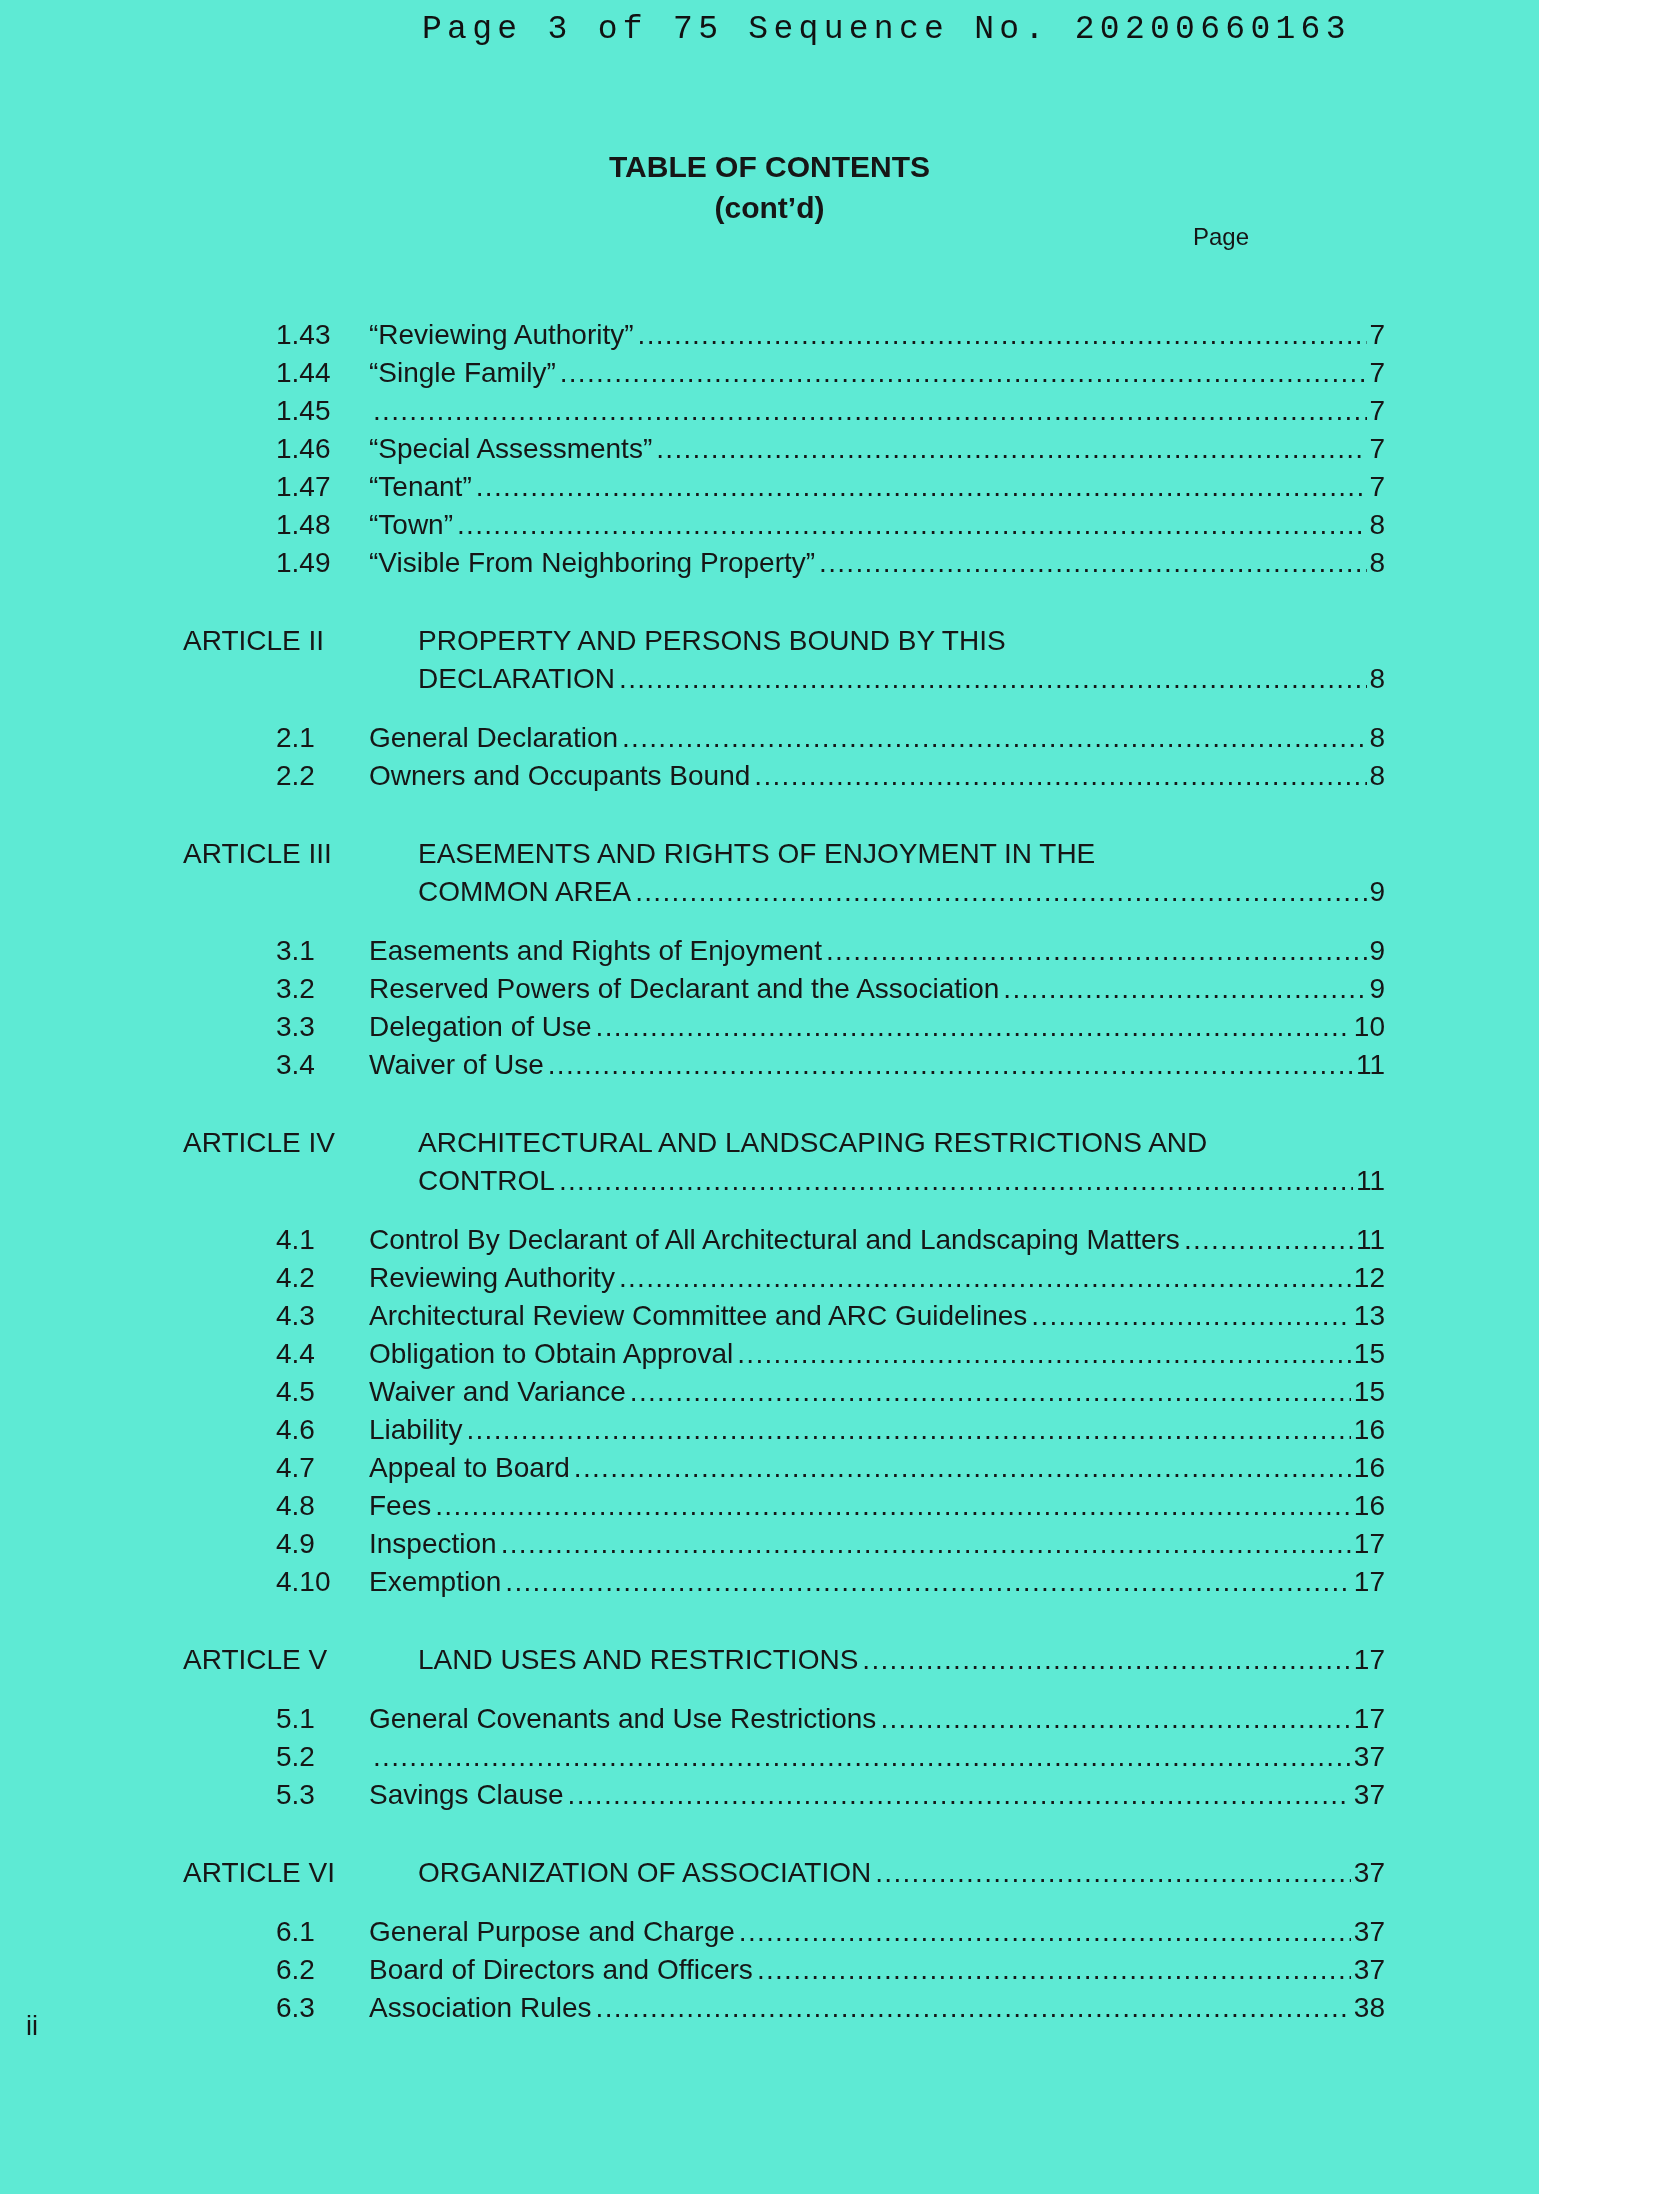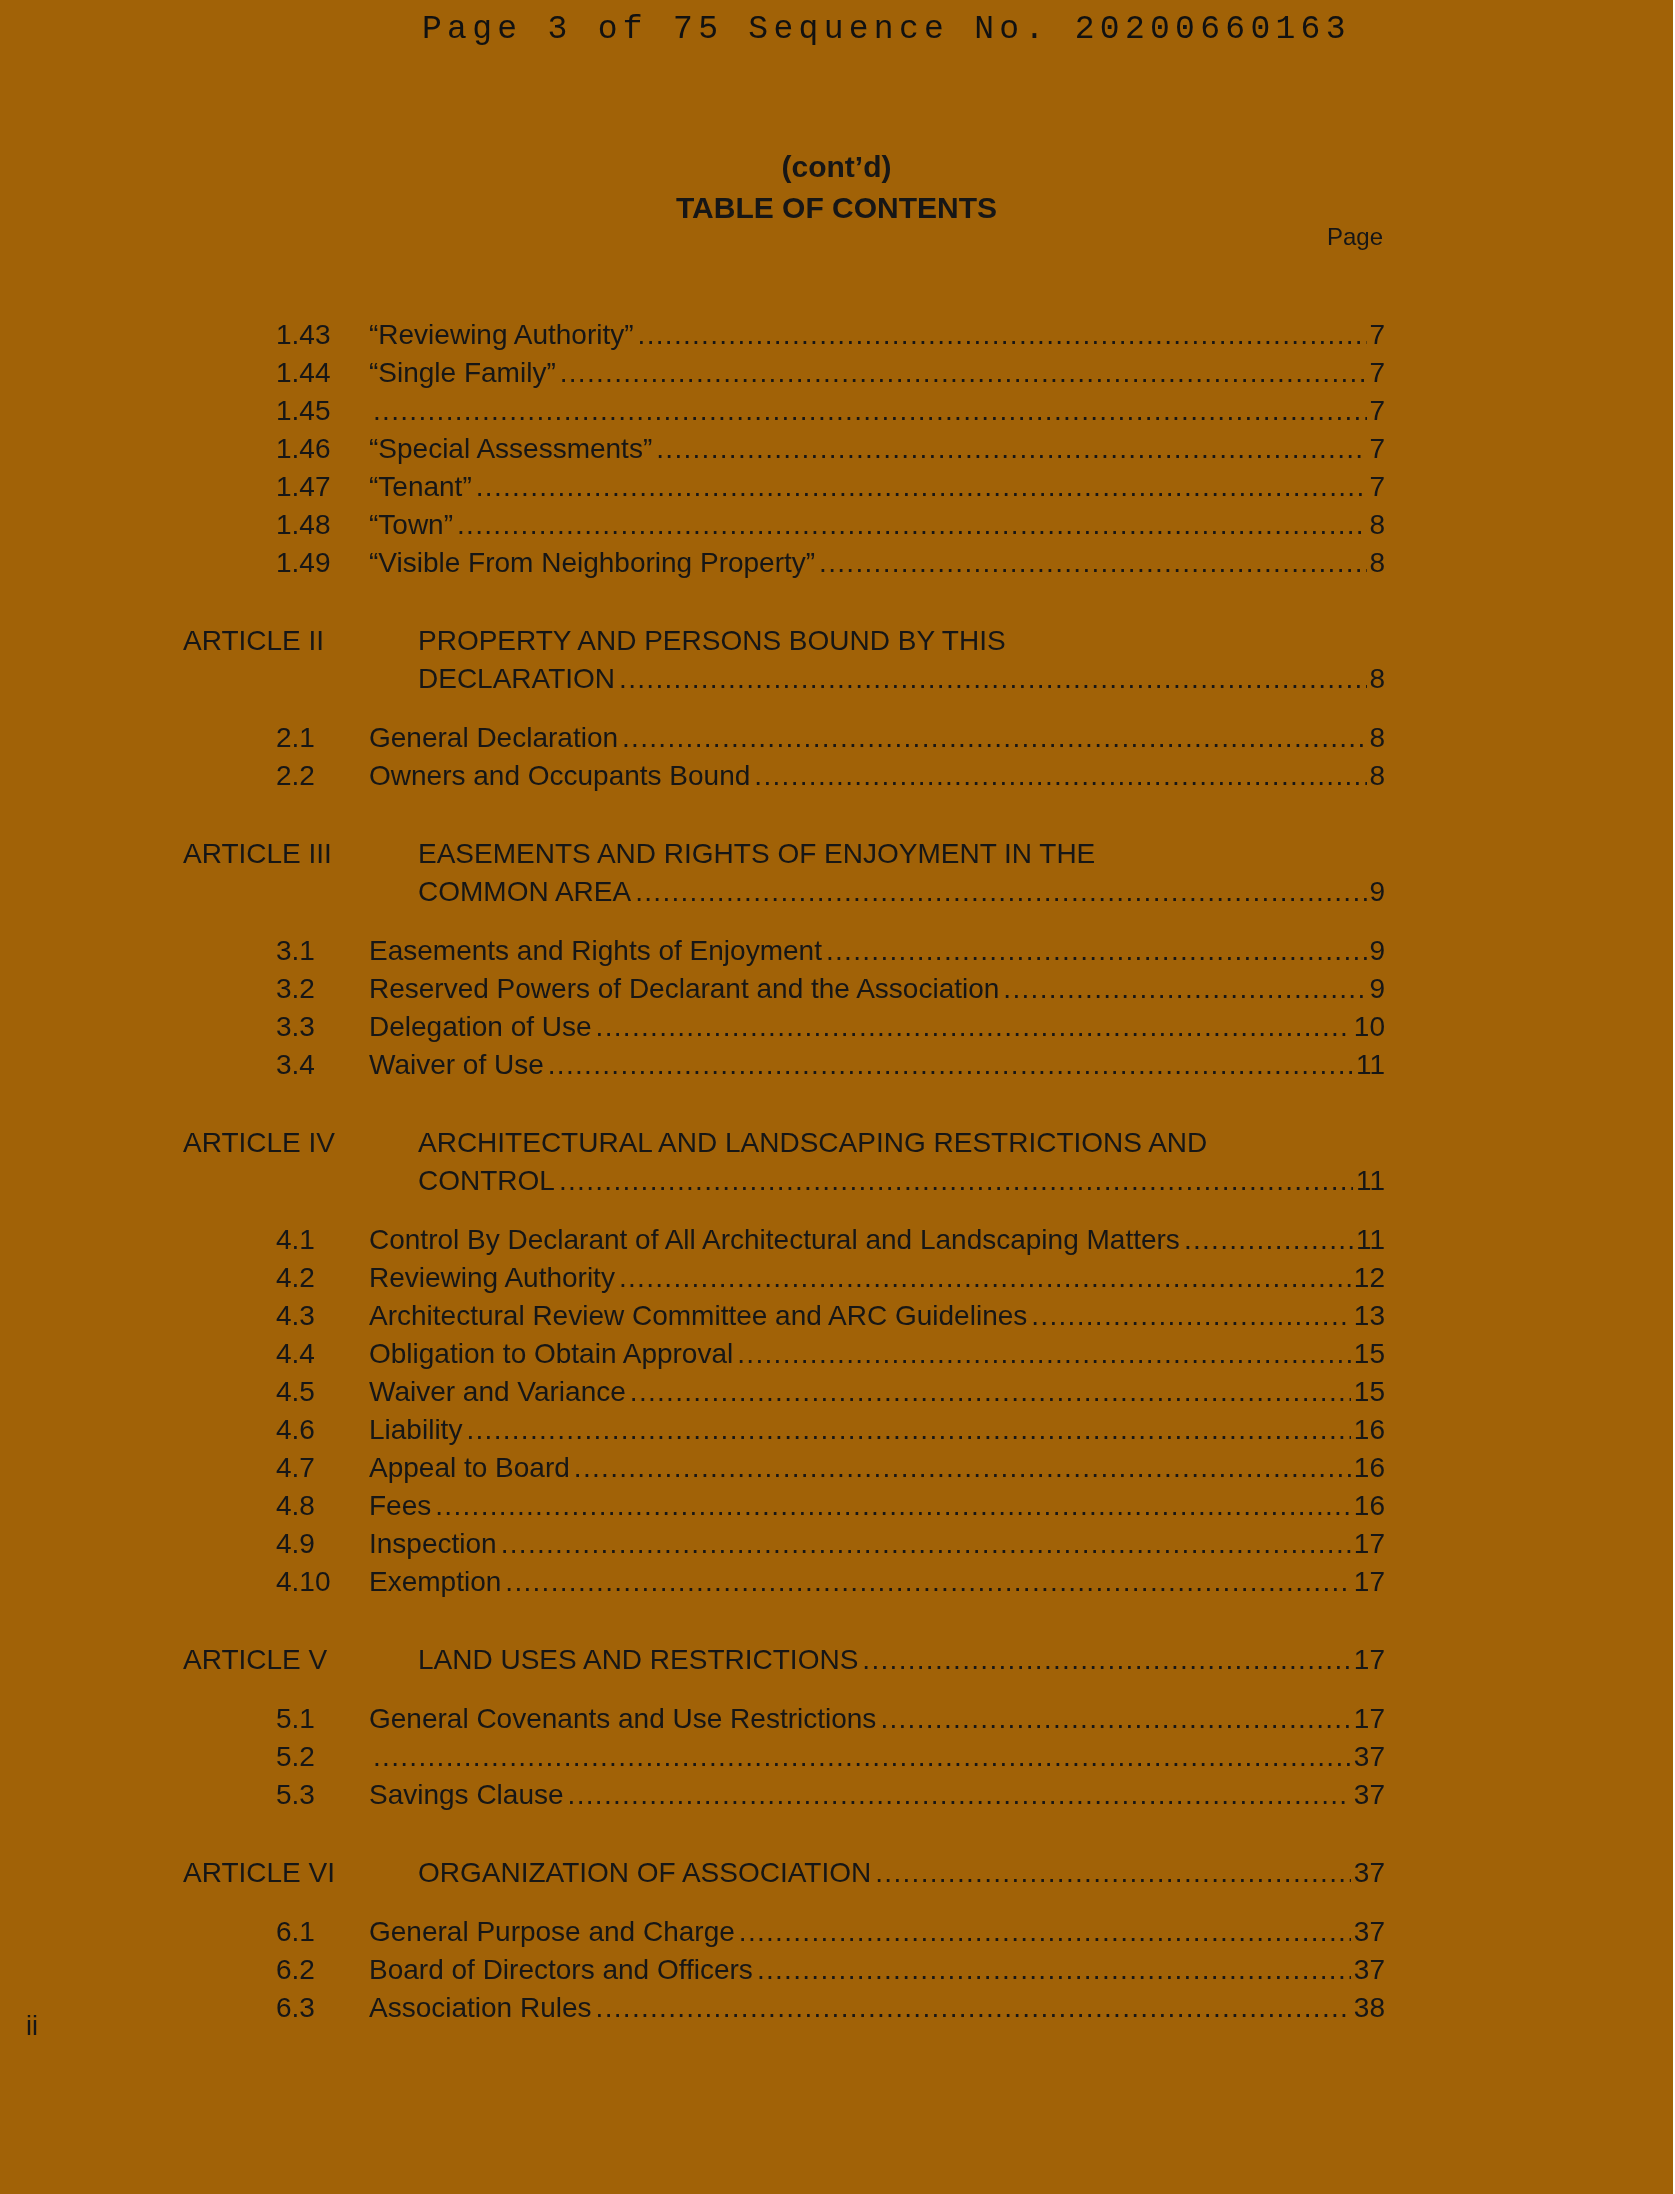--- a/index.html
+++ b/index.html
@@ -2,23 +2,23 @@
 <html style="font-size:10.5px"><head>
 <meta charset="utf-8">
 <style>
   html, body {
     margin: 0;
     padding: 0;
     background: #ffffff;
   }
   .page {
     position: relative;
-    width: 1673px;
+    width: 1539px;
     height: 2194px;
-    background: #a16207;
+    background: #5eead4;
     color: #161616;
     font-family: "Liberation Sans", sans-serif;
     font-size: 28px;
     overflow: hidden;
   }
   .stamp {
     position: absolute;
     top: 10.5px;
     left: 422px;
     font-family: "Liberation Mono", monospace;
@@ -107,22 +107,22 @@
   }
 </style>
 </head>
 <body>
 
 <div class="page">
 
   <div class="stamp">Page 3 of 75 Sequence No. 20200660163</div>
 
   <div class="title-block">
+    <div>TABLE OF CONTENTS</div>
     <div>(cont’d)</div>
-    <div>TABLE OF CONTENTS</div>
   </div>
 
   <div class="page-col-label">Page</div>
 
   <div class="toc">
       <div class="toc-group">
         <div class="entries">
           <div class="toc-row entry-row">
             <span class="entry-num">1.43</span>
             <span class="entry-title">“Reviewing Authority”</span>

